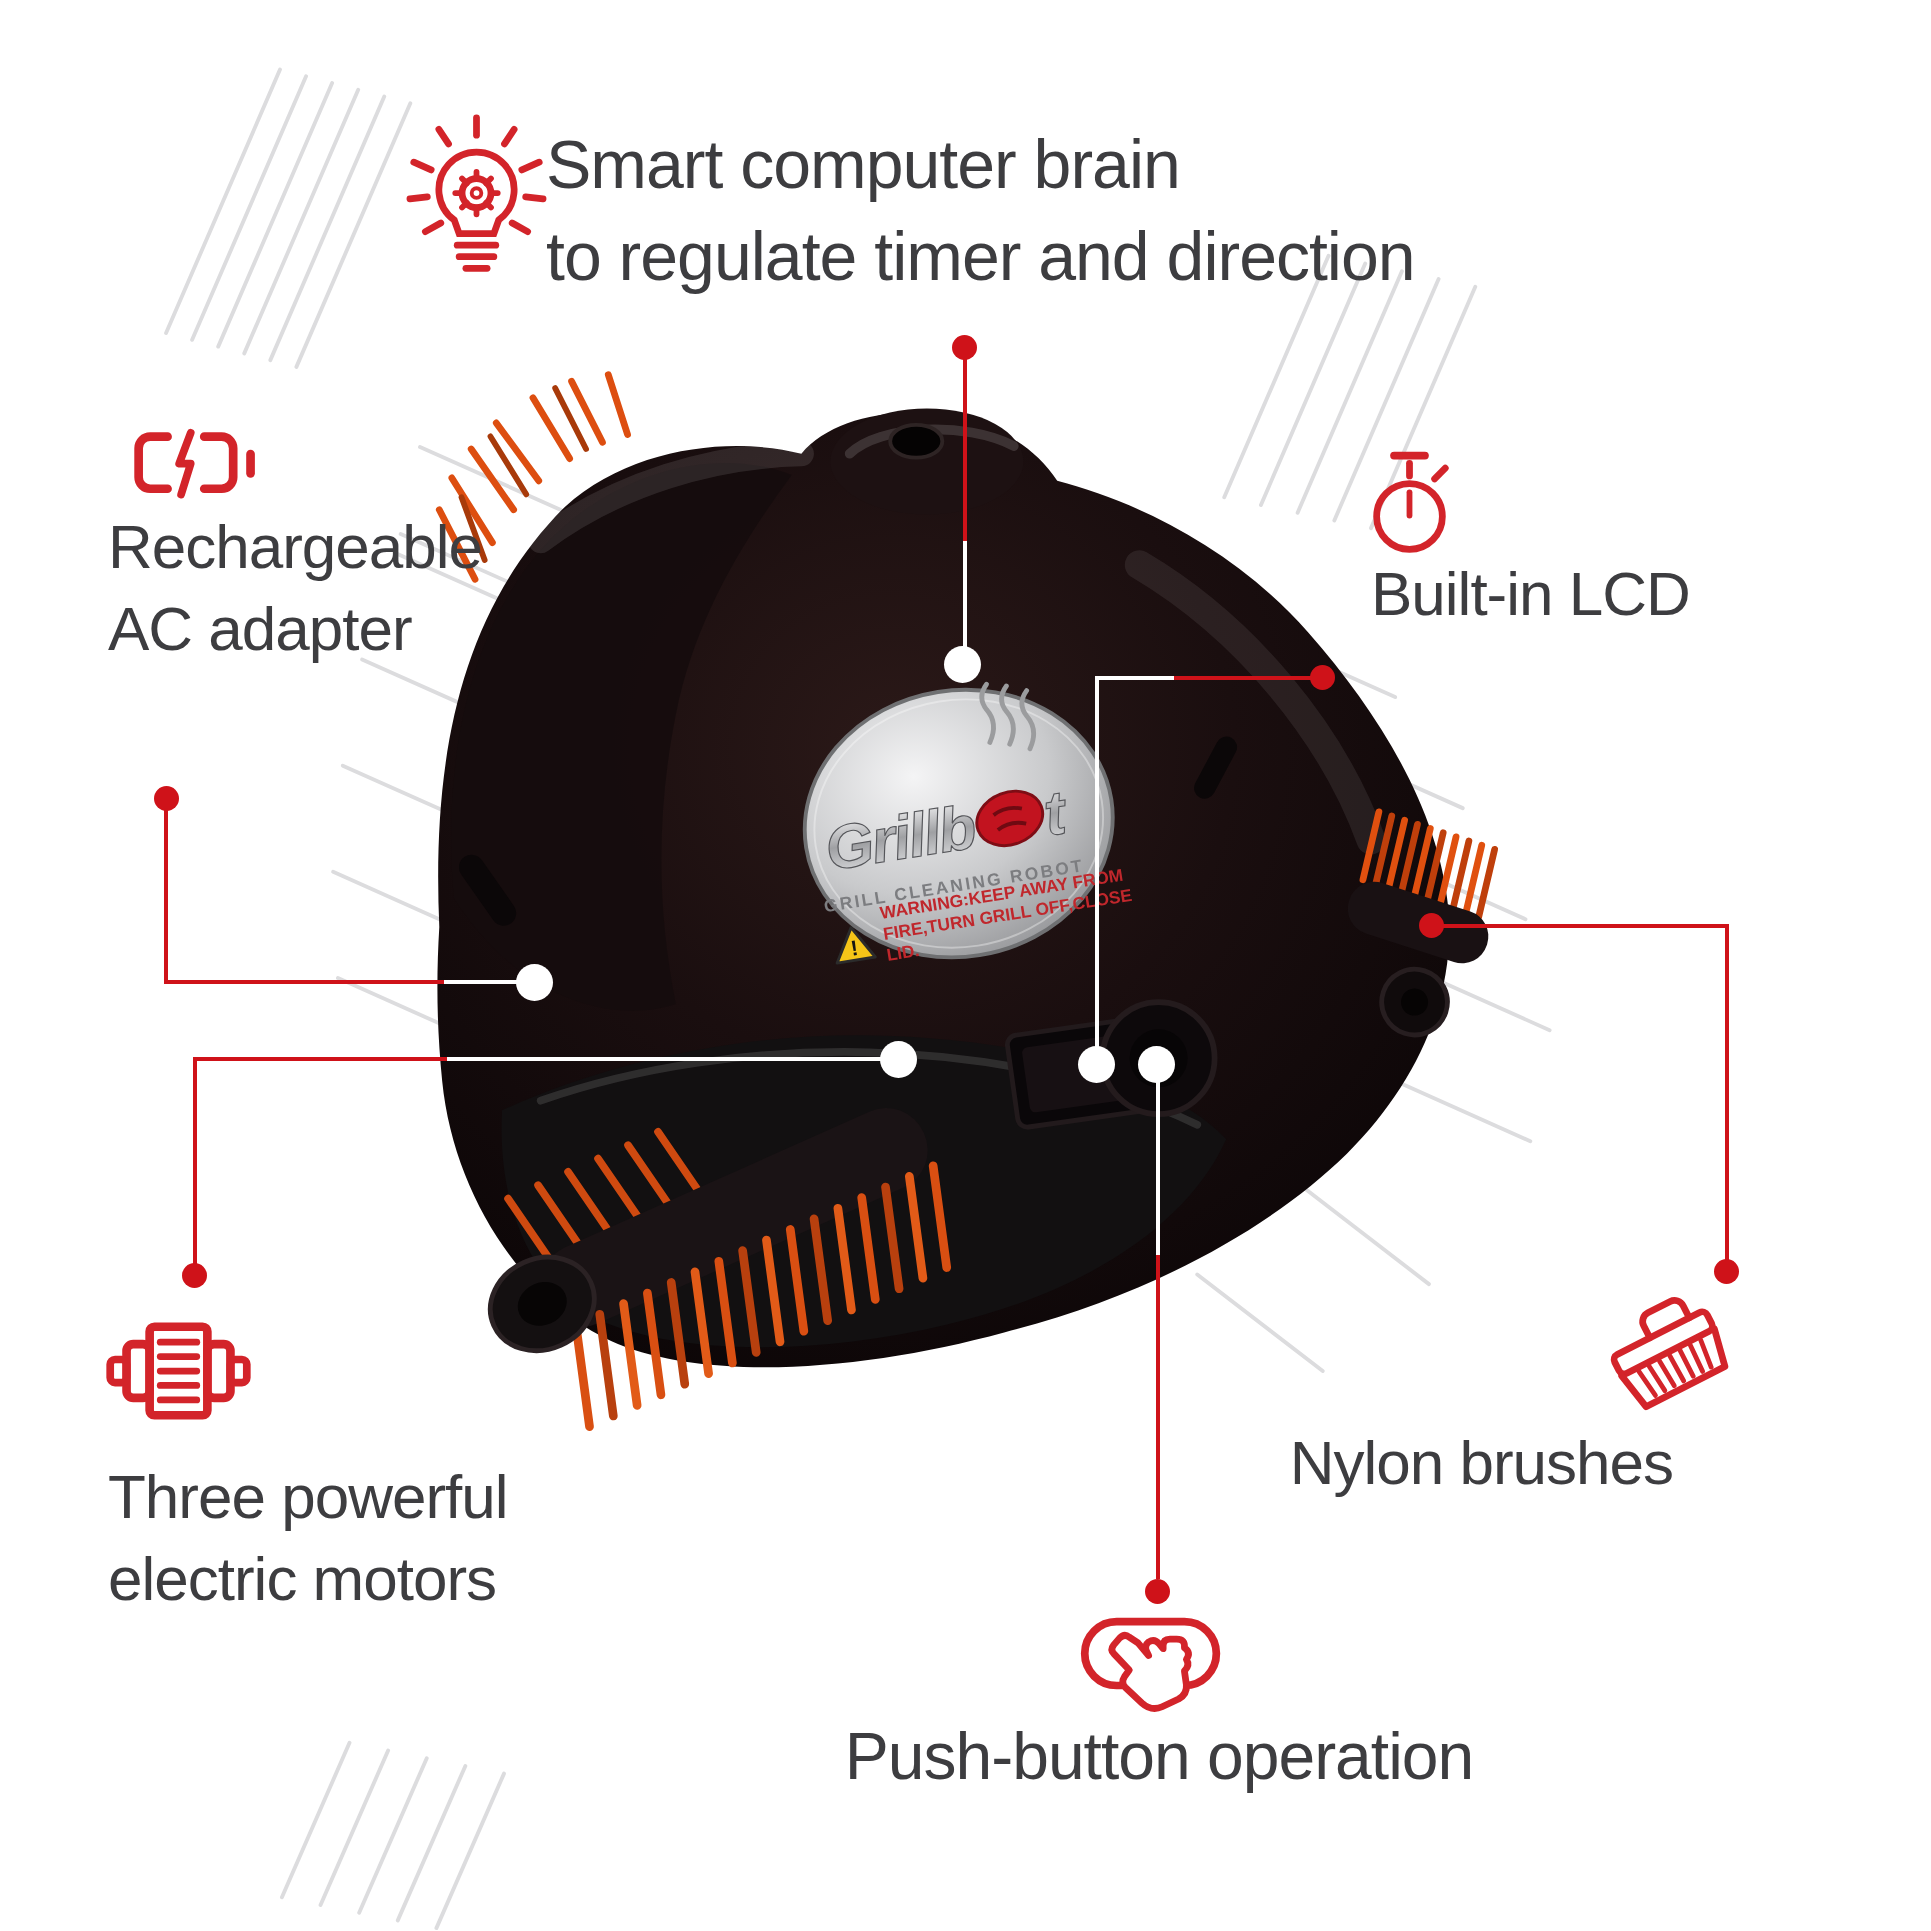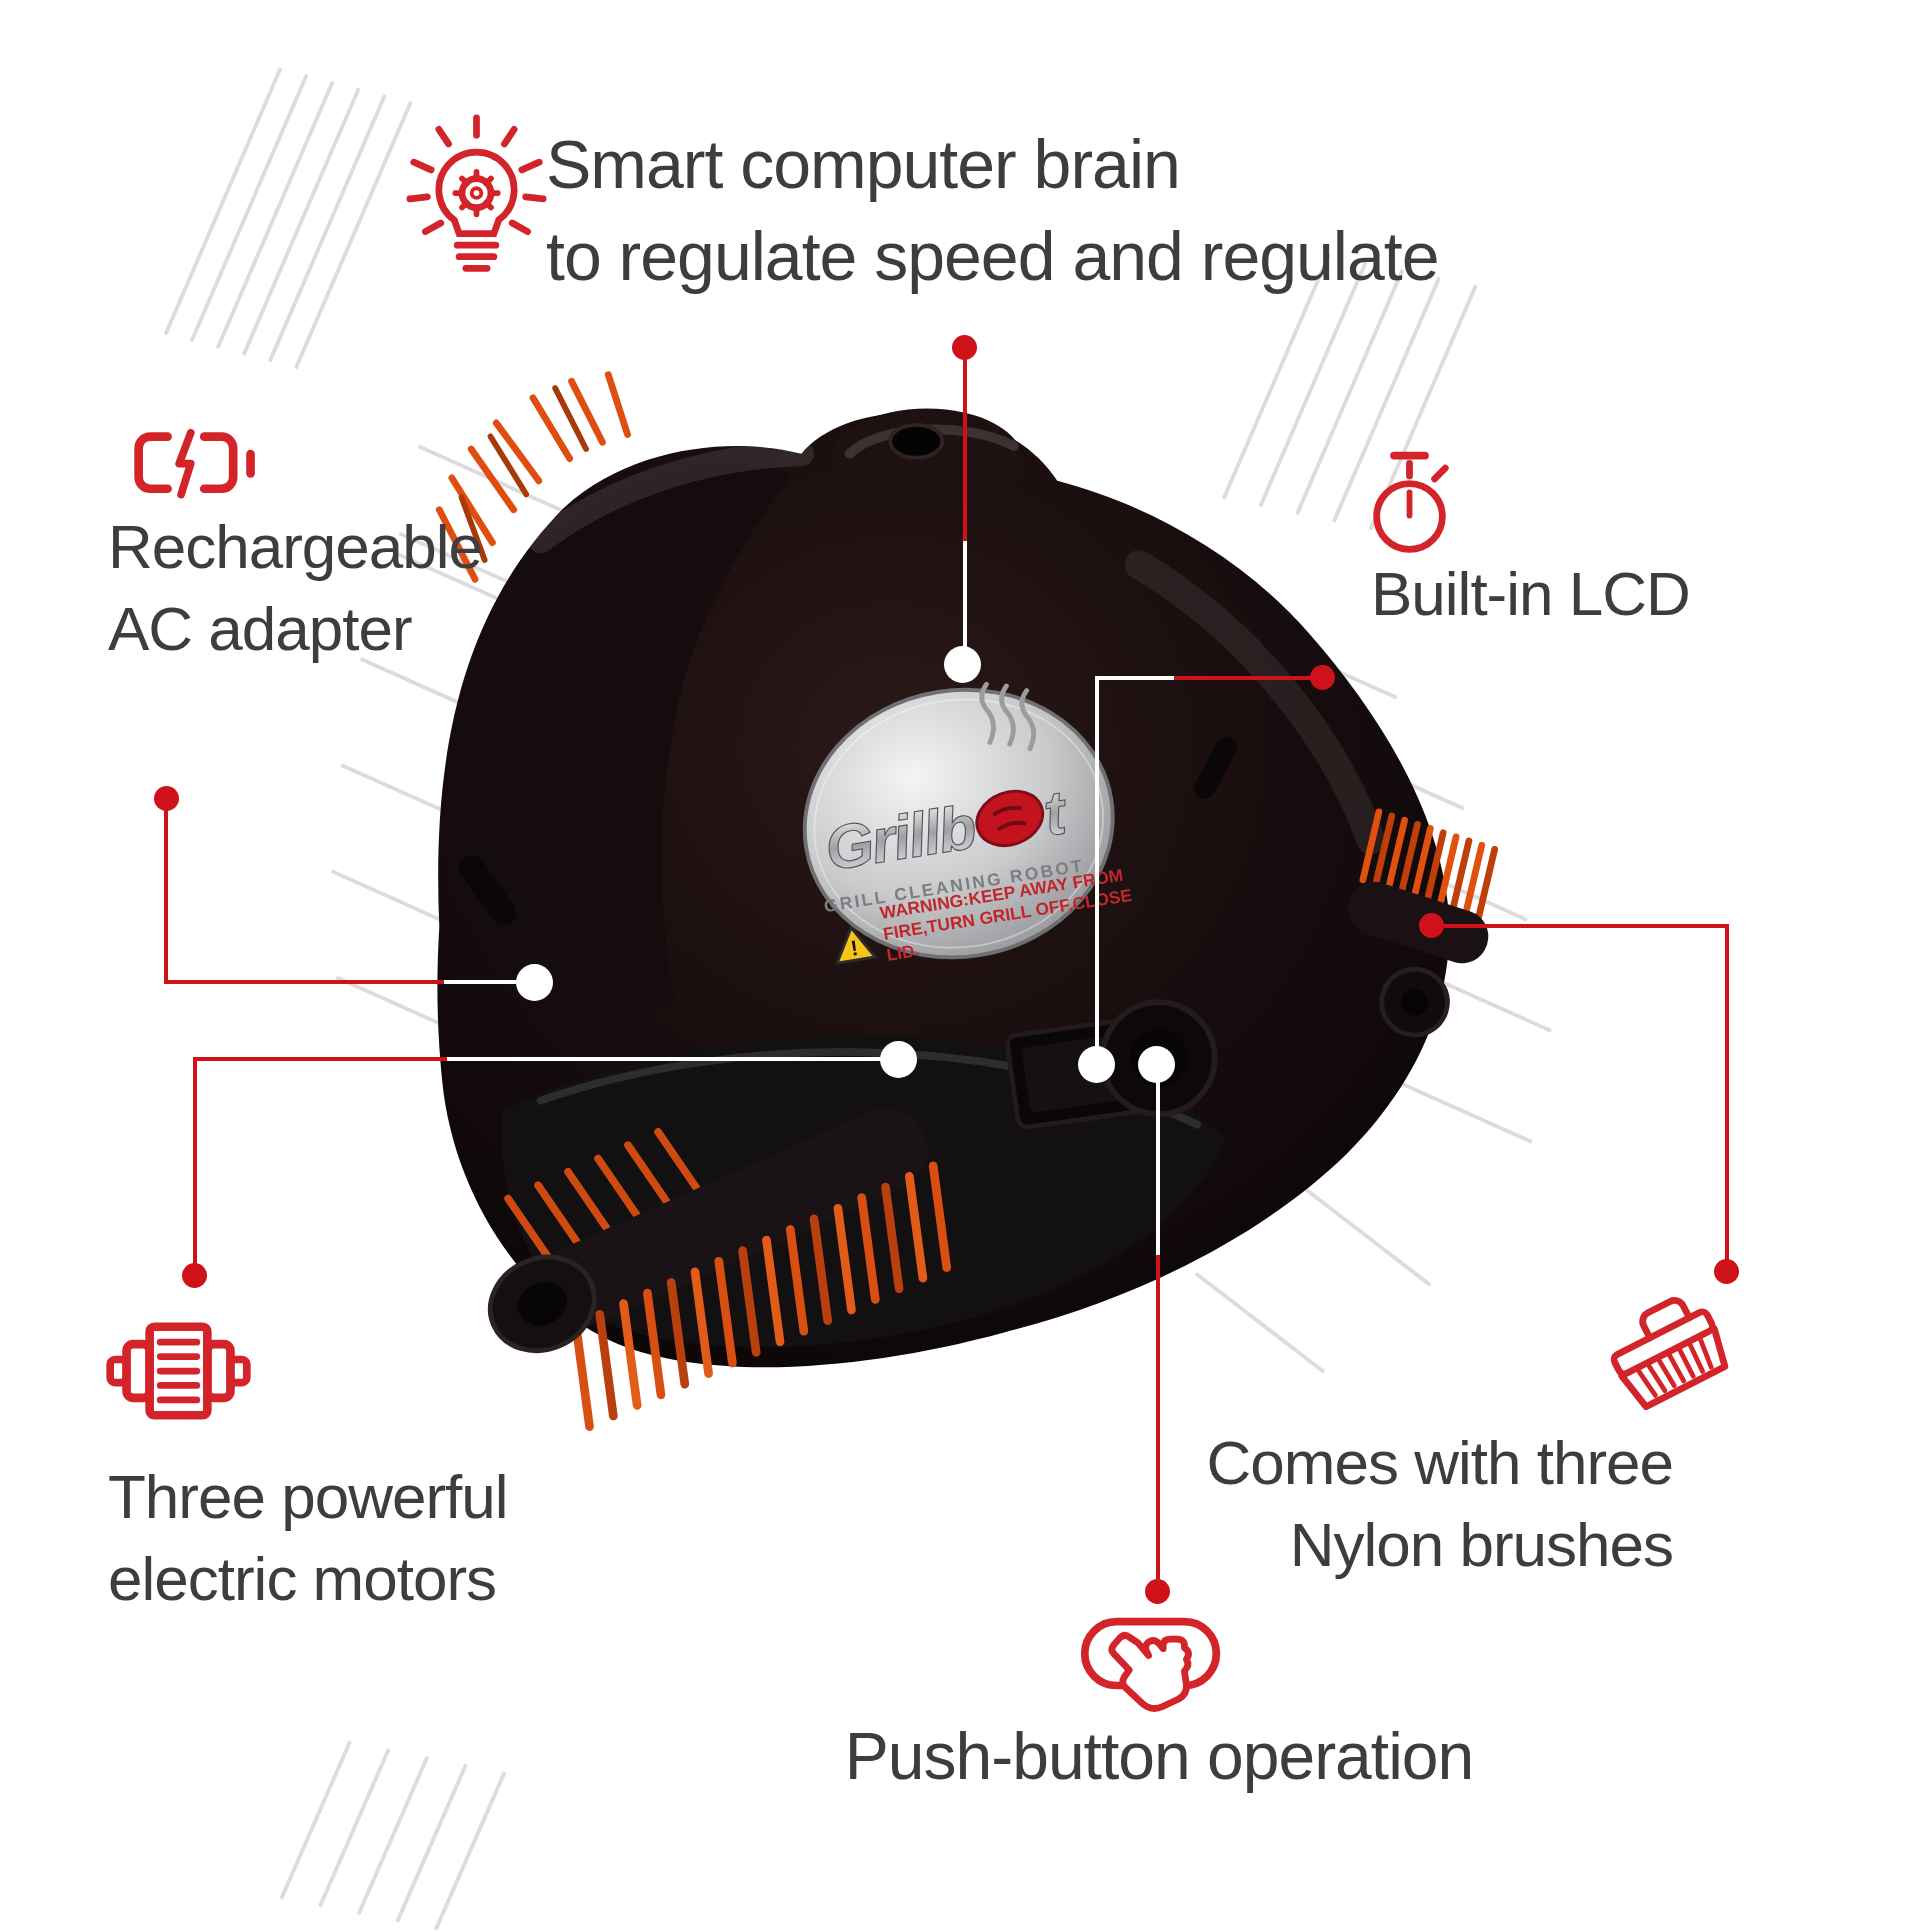--- a/index.html
+++ b/index.html
@@ -356,38 +356,37 @@
   <rect x="8" y="12" width="136" height="66" rx="33" fill="none" stroke="#d3242a" stroke-width="8"></rect>
   <circle cx="76" cy="66" r="32" fill="#ffffff"></circle>
   <path fill="#ffffff" stroke="#d3242a" stroke-width="7" stroke-linejoin="round" d="
     M 54 28
     q -5 -4 -10 1 l -6 7 q -4 5 0 9 l 16 17 -5 7 q -4 6 1 11 l 17 16 q 10 9 21 4 l 17 -8 q 9 -5 8 -15 l -2 -14
     q 6 -6 2 -12 q 5 -7 -2 -12 q 1 -9 -8 -9 l -7 0 q -7 0 -7 7 l 0 3 -4 -5 q -5 -6 -11 -2 q -5 4 -2 10 l 2 4 -11 -13 z"></path>
 </svg>
 
 <div class="feat big" style="left:546px;top:118px">
   <div>Smart computer brain</div>
-  <div>to regulate speed and regulate</div>
+  <div>to regulate timer and direction</div>
 </div>
 
 <div class="feat" style="left:108px;top:506px">
   <div>Rechargeable</div>
   <div>AC adapter</div>
 </div>
 
 <div class="feat" style="left:1371px;top:551px;line-height:85px">
   <div>Built-in LCD</div>
 </div>
 
 <div class="feat" style="left:108px;top:1456px">
   <div>Three powerful</div>
   <div>electric motors</div>
 </div>
 
 <div class="feat right" style="right:258px;top:1422px">
-  <div>Comes with three</div>
   <div>Nylon brushes</div>
 </div>
 
 <div class="feat center" style="left:676px;top:1715px;width:966px;font-size:66px">
   <div>Push-button operation</div>
 </div>
 
 
 </body></html>

